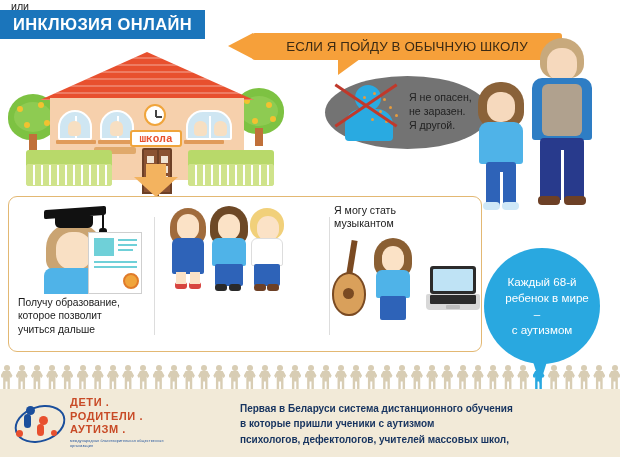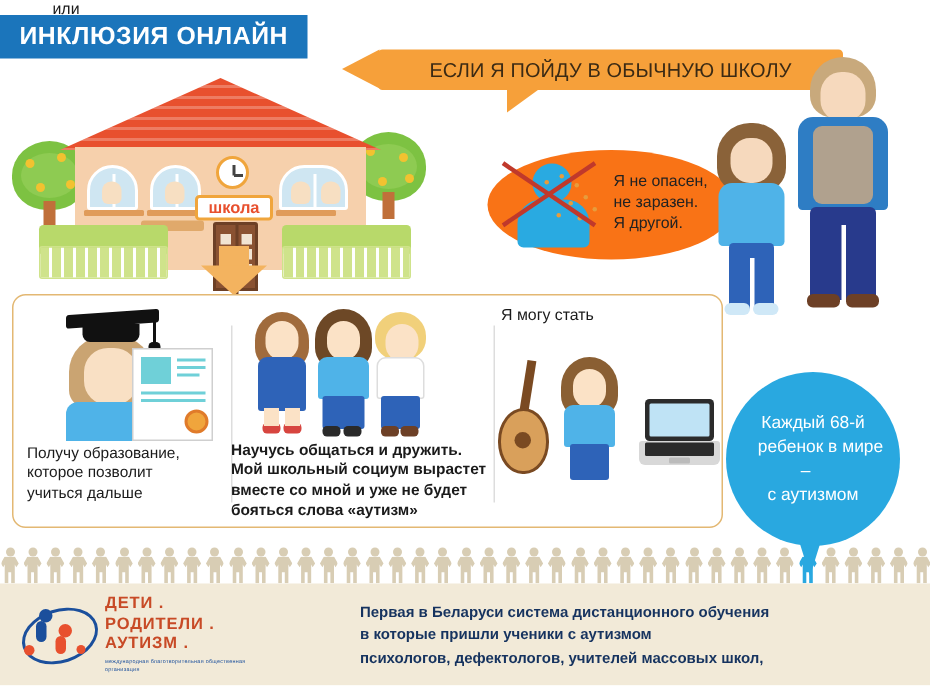--- a/index.html
+++ b/index.html
@@ -70,21 +70,21 @@
   .w3{left:136px;top:12px;width:46px;}
   .clock{
     position:absolute;left:94px;top:6px;width:22px;height:22px;border-radius:50%;
     background:#fff;border:2px solid #f0a53c;box-sizing:border-box;
   }
   .clock:before{content:"";position:absolute;left:9px;top:4px;width:1.6px;height:7px;background:#444;}
   .clock:after{content:"";position:absolute;left:10px;top:10px;width:6px;height:1.6px;background:#444;}
   .sign{
     position:absolute;left:80px;top:32px;width:52px;height:17px;background:#fff;
     border:2px solid #f0a53c;border-radius:3px;box-sizing:border-box;
-    display:flex;align-items:center;justify-content:center;
+    display:flex;align-items:center;justify-content:center;font-family:Liberation Mono, monospace;
   }
   .sign span{color:#e8502e;font-size:11px;font-weight:700;}
   .door{
     position:absolute;left:92px;top:50px;width:30px;height:46px;background:#8a5232;
     border:2px solid #6d4026;box-sizing:border-box;border-radius:2px 2px 0 0;
   }
   .door .dp{position:absolute;width:7px;height:7px;background:#f1e4d3;}
   .door .split{position:absolute;left:13px;top:0;width:1.5px;height:46px;background:#6d4026;}
   .door-step{position:absolute;left:86px;top:95px;width:42px;height:7px;background:#e0a96b;border-radius:2px;}
   .tree{position:absolute;width:50px;height:58px;}
@@ -97,22 +97,22 @@
   .hedge{position:absolute;height:20px;background:#b8d96a;border-radius:3px;}
   .fence{position:absolute;height:22px;background:repeating-linear-gradient(to right,#cfe38b 0 6px,#fff 6px 8px);border:1.5px solid #cfe38b;box-sizing:border-box;border-radius:2px;}
   .down-arrow{
     position:absolute;left:126px;top:125px;width:0;height:0;
     border-left:22px solid transparent;border-right:22px solid transparent;border-top:20px solid #f3b35f;
   }
   .down-arrow-stem{position:absolute;left:138px;top:112px;width:20px;height:16px;background:#f3b35f;}
 
   
   .oval{
-    position:absolute;left:325px;top:100px;width:165px;height:73px;border-radius:50%;
-    background:#f97316;
+    position:absolute;left:325px;top:76px;width:165px;height:73px;border-radius:50%;
+    background:#737373;
   }
   .oval .person{
     position:absolute;left:18px;top:9px;width:52px;height:56px;
   }
   .oval .head{position:absolute;left:12px;top:0;width:26px;height:26px;border-radius:50%;background:#29aae1;}
   .oval .body{position:absolute;left:2px;top:24px;width:48px;height:32px;border-radius:16px 16px 4px 4px;background:#29aae1;}
   .oval .cross1,.oval .cross2{position:absolute;left:4px;top:28px;width:74px;height:3px;background:#c0392b;transform-origin:center;}
   .oval .cross1{transform:rotate(34deg);}
   .oval .cross2{transform:rotate(-34deg);}
   .oval .dots{position:absolute;left:36px;top:16px;width:50px;height:34px;}
@@ -177,21 +177,21 @@
   .guitar-neck{position:absolute;left:16px;top:4px;width:6px;height:36px;background:#7a4a22;transform:rotate(9deg);transform-origin:bottom;}
   .laptop{position:absolute;left:96px;top:30px;width:54px;height:44px;}
   .laptop .screen{position:absolute;left:4px;top:0;width:46px;height:28px;background:#2b2b2b;border-radius:3px;}
   .laptop .disp{position:absolute;left:3px;top:3px;width:40px;height:22px;background:#bfe3f5;border-radius:1px;}
   .laptop .base{position:absolute;left:0;top:28px;width:54px;height:16px;background:#d8d8d8;border-radius:2px 2px 4px 4px;}
   .laptop .keys{position:absolute;left:4px;top:29px;width:46px;height:9px;background:#2b2b2b;border-radius:1px;}
   .laptop .pad{position:absolute;left:20px;top:39px;width:14px;height:4px;background:#bbb;border-radius:1px;}
 
   .mtxt{position:absolute;font-size:10.6px;line-height:13px;color:#1a1a1a;}
   .mt-top{left:334px;top:204px;width:96px;}
-  .mt-or{left:404px;top:318px;width:40px;text-align:center;font-size:10.6px;color:#1a1a1a;padding-left:24px;}
+  .mt-or{left:404px;top:318px;width:40px;text-align:center;font-size:10.6px;color:#1a1a1a;}
   .mt-math{left:374px;top:331px;width:96px;text-align:center;font-size:10.6px;color:#1a1a1a;}
 
   .ptxt{position:absolute;font-size:10.3px;line-height:13.4px;color:#1a1a1a;}
   .p1{left:18px;top:296px;width:128px;}
   .p2{left:154px;top:294px;width:176px;font-weight:700;}
 
   
   .circle{
     position:absolute;left:484px;top:248px;width:116px;height:116px;border-radius:50%;
     background:#29a8e0;display:flex;align-items:center;justify-content:center;text-align:center;
@@ -411,34 +411,29 @@
           <div class="disp"></div>
         </div>
       <div class="base"></div>
         <div class="keys"></div>
         <div class="pad"></div>
     </div>
   </div>
 
   <div class="mtxt mt-top">
     <div>Я могу стать</div>
+    <div>музыкантом</div>
   </div>
   <div class="mt-or">или</div>
   <div class="mt-math">математиком.</div>
 
   <div class="ptxt p1">
     <div>Получу образование,</div>
     <div>которое позволит</div>
     <div>учиться дальше</div>
-  </div>
-  <div class="ptxt p2">
-    <div>Научусь общаться и дружить.</div>
-    <div>Мой школьный социум вырастет</div>
-    <div>вместе со мной и уже не будет</div>
-    <div>бояться слова «аутизм»</div>
   </div>
 
   <div class="circle-tail"></div>
   <div class="circle">
     <span>
       <span>Каждый 68-й</span><br>
       <span>ребенок в мире –</span><br>
       <span>с аутизмом</span>
     </span>
   </div>

